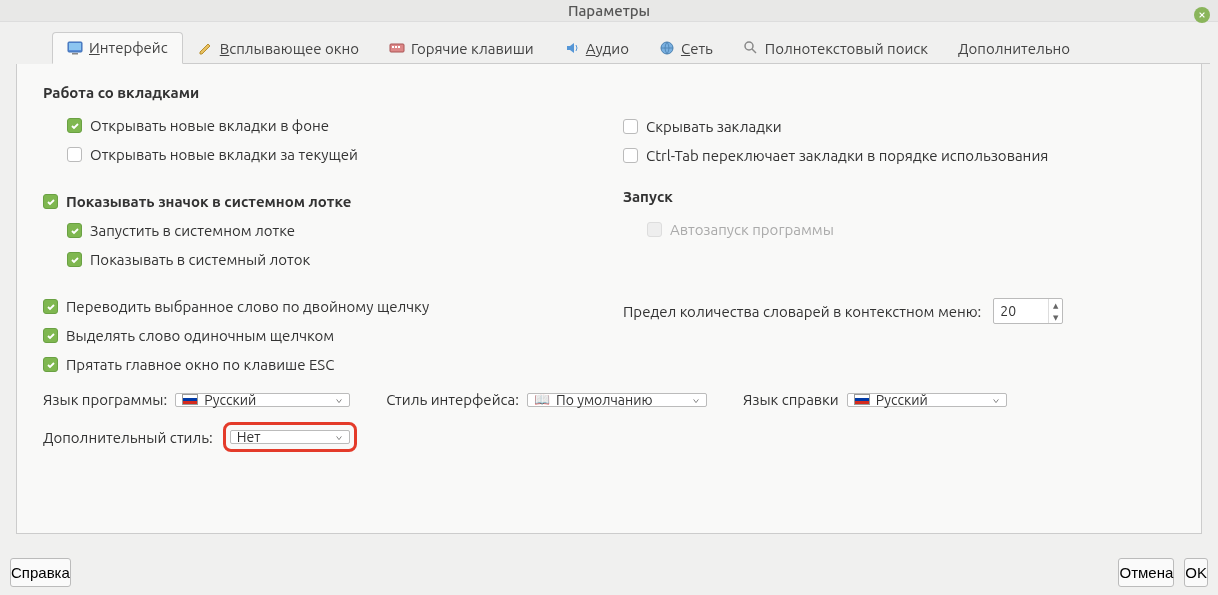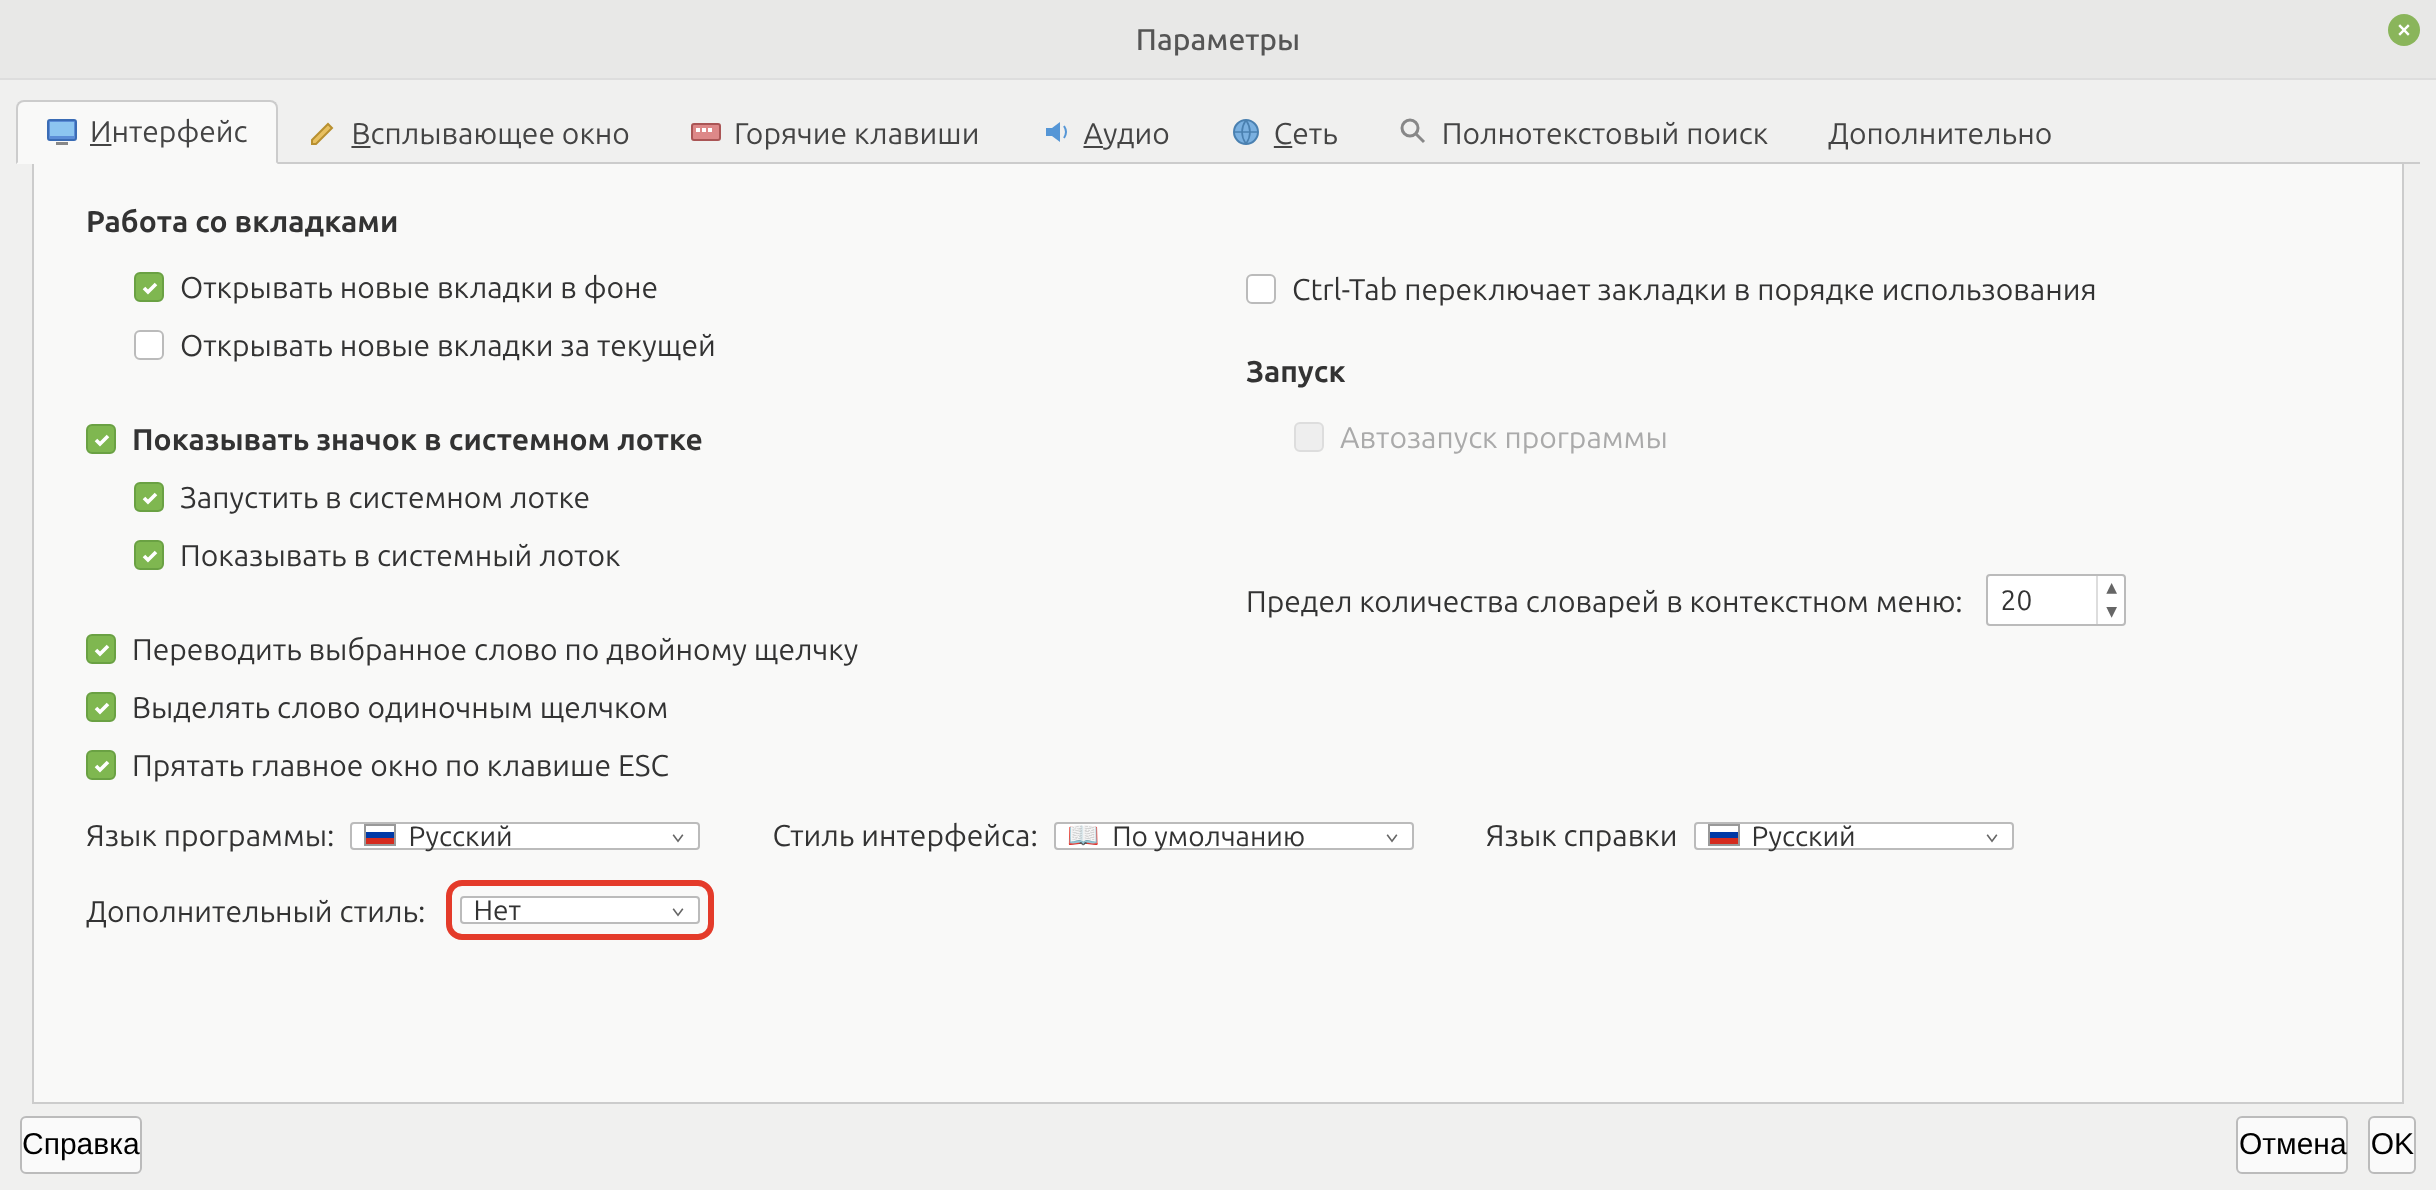--- a/index.html
+++ b/index.html
@@ -8,21 +8,21 @@
   padding: 0;
   width: 1218px;
   height: 595px;
   font-family: "Ubuntu", "DejaVu Sans", sans-serif;
   font-size: 15px;
   background: #f0f0ef;
   color: #333;
   overflow: hidden;
 }
 .titlebar {
-  height: 40px;
+  height: 22px;
   background: #e8e8e7;
   display: flex;
   align-items: center;
   justify-content: center;
   position: relative;
   border-bottom: 1px solid #ddd;
 }
 .titlebar-title {
   font-size: 15px;
   font-weight: 500;
@@ -43,20 +43,21 @@
 }
 .titlebar-close svg { width: 8px; height: 8px; }
 
 .tabs-wrap {
   padding: 10px 8px 0 8px;
 }
 .tabs {
   display: flex;
   border-bottom: 1px solid #ccc;
   gap: 0;
+  margin-left: 44px;
 }
 .tab {
   padding: 6px 14px 7px 14px;
   display: flex;
   align-items: center;
   gap: 6px;
   cursor: pointer;
   border: 1px solid transparent;
   border-bottom: none;
   background: transparent;
@@ -333,20 +334,24 @@
               </svg>
             </span>
           <span class="chk-label">Прятать главное окно по клавише ESC</span>
         </div>
       </div>
 
       <div>
         <div style="height:28px"></div>
         <div class="row noindent">
           <span class="check"></span>
+          <span class="chk-label">Скрывать закладки</span>
+        </div>
+        <div class="row noindent">
+          <span class="check"></span>
           <span class="chk-label">Ctrl-Tab переключает закладки в порядке использования</span>
         </div>
 
         <div style="height:18px"></div>
         <div class="section-title">Запуск</div>
         <div class="row col-right-launch">
           <span class="check disabled"></span>
           <span class="chk-label disabled-text">Автозапуск программы</span>
         </div>
 

